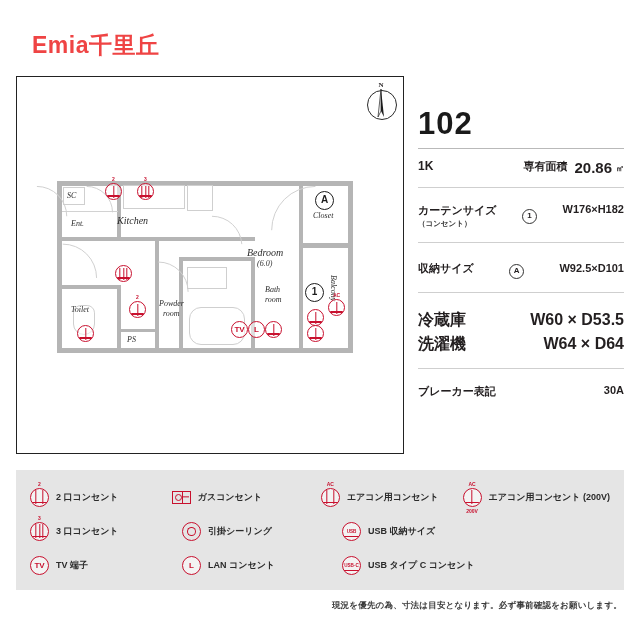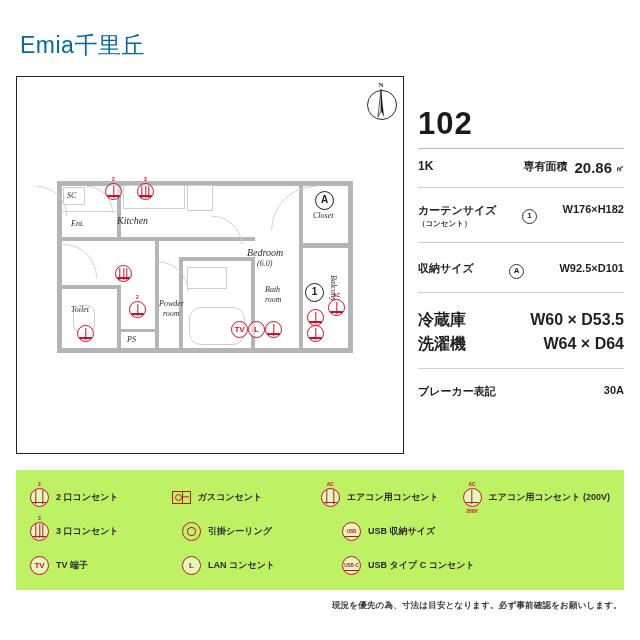--- a/index.html
+++ b/index.html
@@ -5,22 +5,22 @@
   html,body{margin:0;padding:0;}
   body{
     width:640px;height:640px;background:#ffffff;
     font-family:"Liberation Sans","DejaVu Sans",sans-serif;
     color:#231f20;overflow:hidden;position:relative;
   }
   .page{position:absolute;inset:0;}
 
   
   .title{
-    position:absolute;left:20px;top:30px;
-    font-size:23px;font-weight:normal;letter-spacing:.5px;color:#0369a1;
+    position:absolute;left:32px;top:30px;
+    font-size:23px;font-weight:bold;letter-spacing:.5px;color:#ef4444;
   }
 
   
   .plan-frame{
     position:absolute;left:16px;top:76px;width:388px;height:378px;
     border:1.5px solid #222;background:#fff;box-sizing:border-box;
   }
   .plan-inner{position:absolute;inset:0;}
 
   
@@ -104,21 +104,21 @@
     display:inline-block;width:13px;height:13px;border:1px solid #333;border-radius:50%;
     font-size:8px;line-height:11px;text-align:center;font-weight:bold;
   }
   .sp-row{display:flex;align-items:flex-start;justify-content:space-between;margin-bottom:2px;}
   .sp-row .mid{flex:0 0 40px;text-align:center;padding-top:1px;}
   .two-line div{display:flex;justify-content:space-between;font-size:16px;font-weight:bold;line-height:1.55;}
 
   
   .legend{
     position:absolute;left:16px;top:470px;width:608px;height:120px;
-    background:#bef264;box-sizing:border-box;padding:10px 14px;
+    background:#e5e5e5;box-sizing:border-box;padding:10px 14px;
   }
   .lg-row{display:flex;align-items:center;height:34px;}
   .lg-item{display:flex;align-items:center;}
   .lg-item .icon{position:relative;width:19px;height:19px;flex:0 0 19px;margin-right:7px;}
   .lg-item .lbl{font-size:9px;font-weight:bold;color:#2b2b2b;white-space:nowrap;}
   .c1{width:152px;}.c2{width:160px;}.c3{width:152px;}.c4{width:auto;}
 
   .gas{
     position:relative;width:19px;height:13px;border:1.4px solid #c8102e;box-sizing:border-box;
   }

